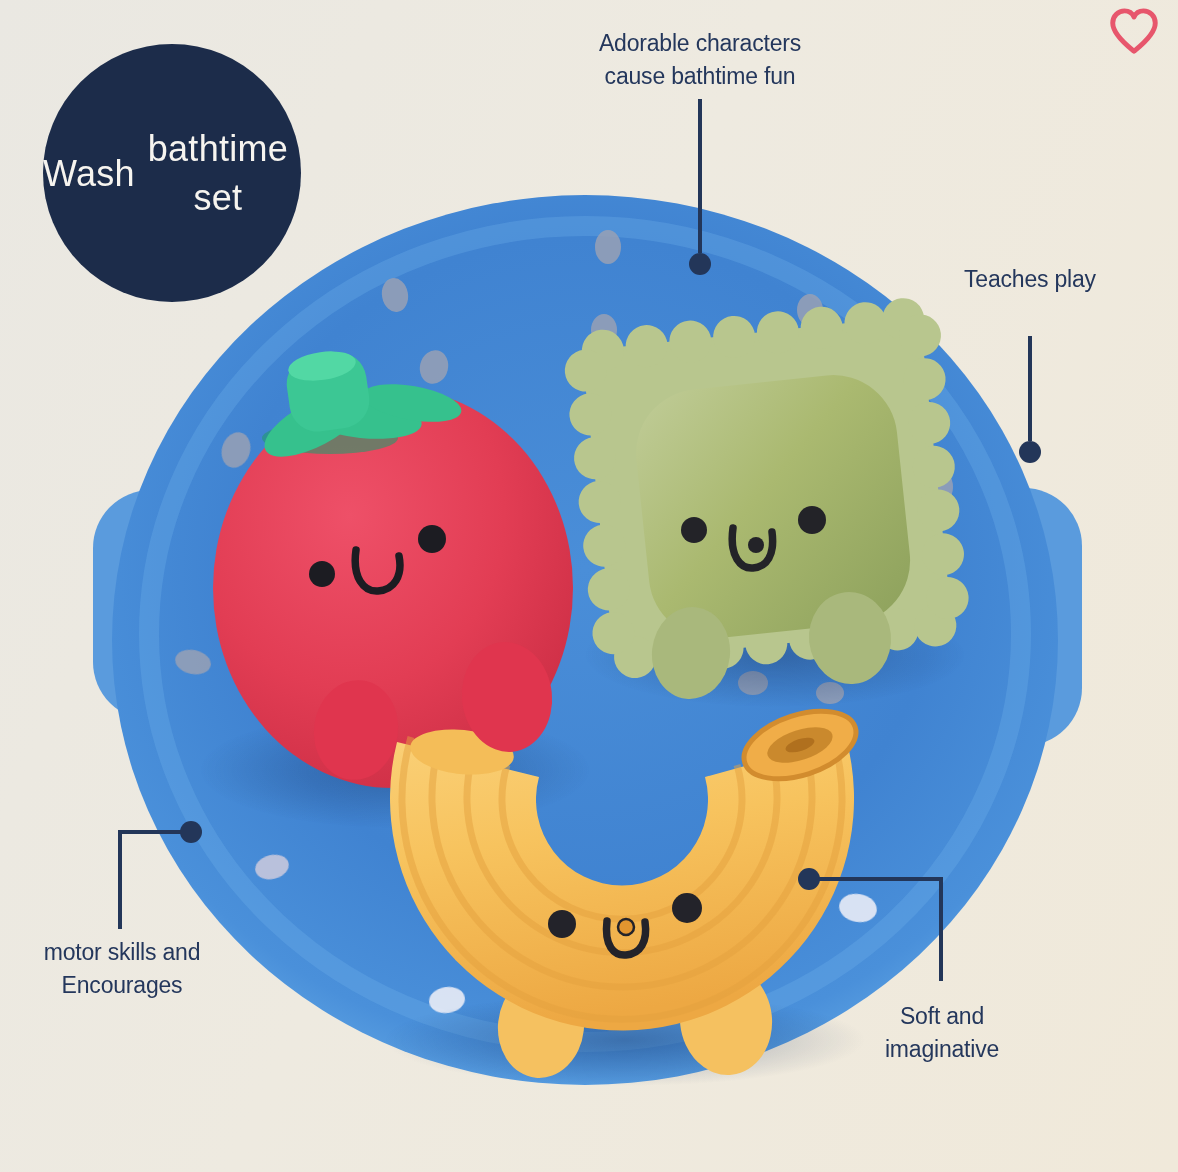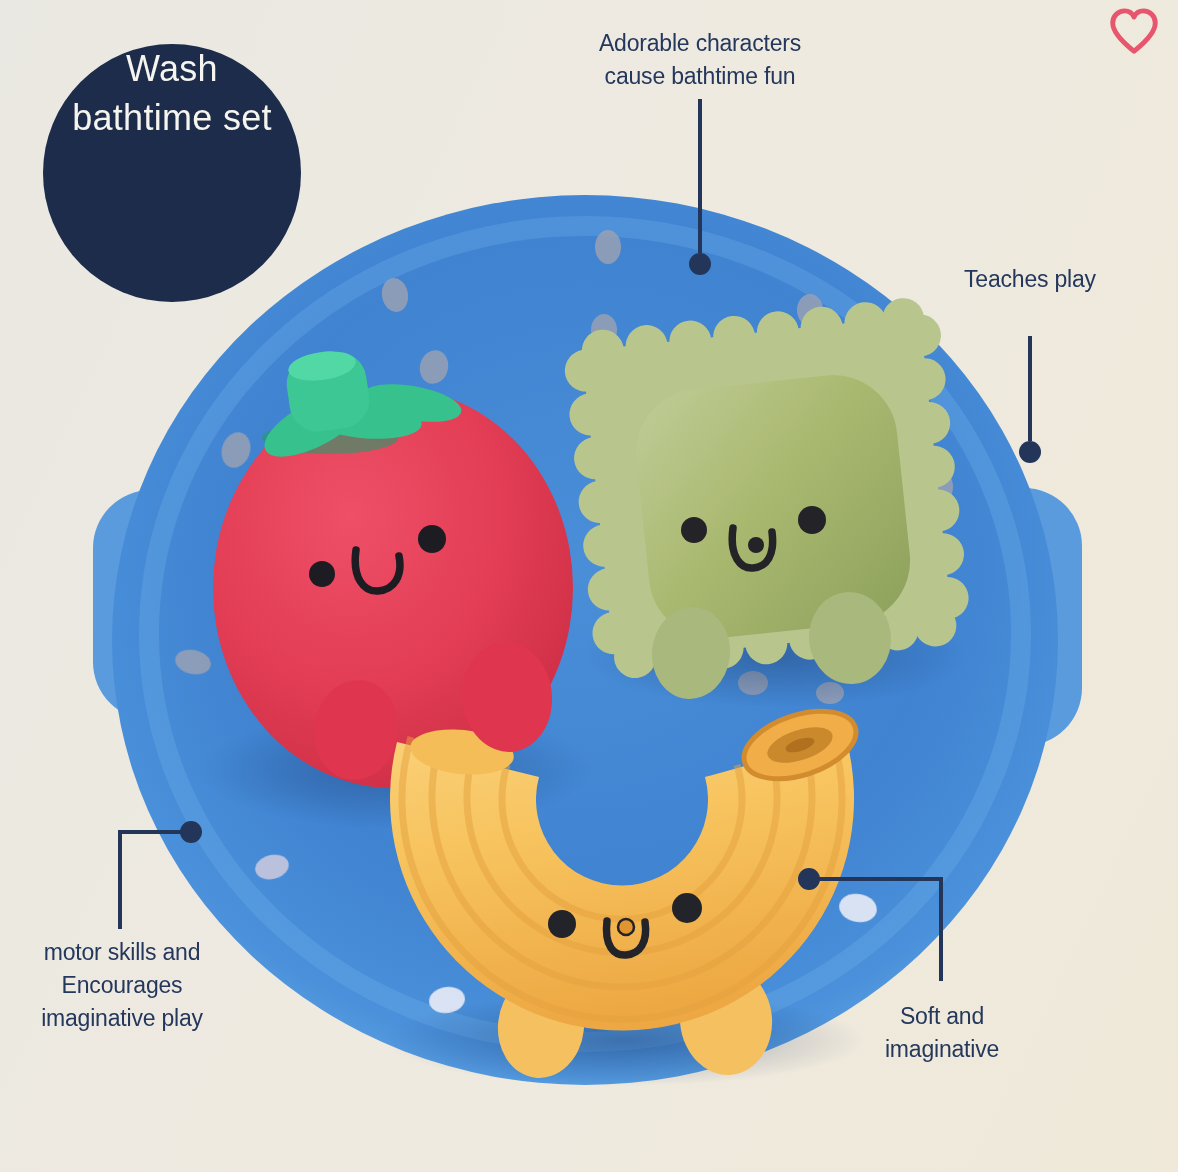--- a/index.html
+++ b/index.html
@@ -5,21 +5,21 @@
   html,body { margin:0; padding:0; }
   .canvas {
     position:relative; width:1178px; height:1172px; overflow:hidden;
     background: linear-gradient(115deg,#eae8e2 0%, #eeeae0 45%, #f0e9da 100%);
     font-family:"Liberation Sans", sans-serif;
   }
   .scene { position:absolute; left:0; top:0; }
   .badge {
     position:absolute; left:43px; top:44px; width:258px; height:258px;
     border-radius:50%; background:#1c2c4a; color:#f6f4ef;
-    display:flex; flex-direction:column; align-items:center; justify-content:flex-start;
+    display:flex; flex-direction:row; align-items:center; justify-content:space-between;
     text-align:center; font-size:36px; line-height:49px; font-weight:400; letter-spacing:.3px;
   }
   .callout {
     position:absolute; color:#24375c; text-align:center;
     font-size:23px; line-height:33px; font-weight:400; letter-spacing:-0.2px;
     transform:translateX(-50%); white-space:nowrap;
   }
   .callout span { display:block; }
   #callout-top   { left:700px;  top:27px; }
   #callout-right { left:1030px; top:263px; }
@@ -209,21 +209,20 @@
   <div class="callout" id="callout-top">
     <span>Adorable characters</span>
     <span>cause bathtime fun</span>
   </div>
   <div class="callout" id="callout-right">
     <span>Teaches play</span>
   </div>
   <div class="callout" id="callout-bl">
     <span>motor skills and</span>
     <span>Encourages</span>
-    <span>imaginative play</span>
   </div>
   <div class="callout" id="callout-br">
     <span>Soft and</span>
     <span>imaginative</span>
   </div>
 
   <button class="wishlist">
     <svg width="52" height="47" viewBox="0 0 46 42">
       <path d="M23 38.6 C21 36.8 4 24.5 4 13.4 C4 7 9 2.6 14.6 2.6 C18.3 2.6 21.5 4.8 23 8 C24.5 4.8 27.7 2.6 31.4 2.6 C37 2.6 42 7 42 13.4 C42 24.5 25 36.8 23 38.6 Z" fill="none" stroke="#e7566c" stroke-width="4.4" stroke-linejoin="round"></path>
     </svg>

